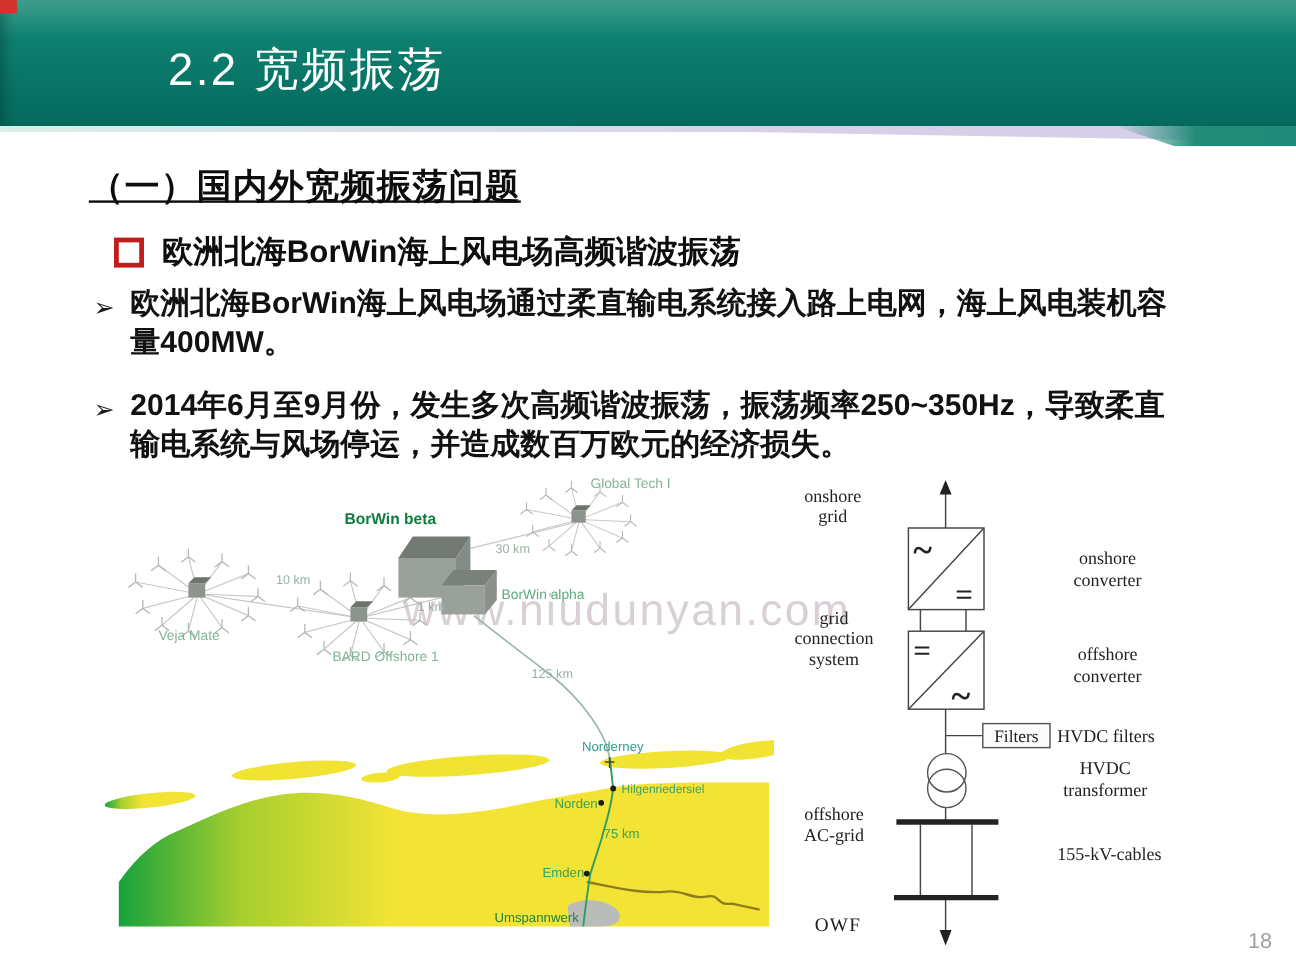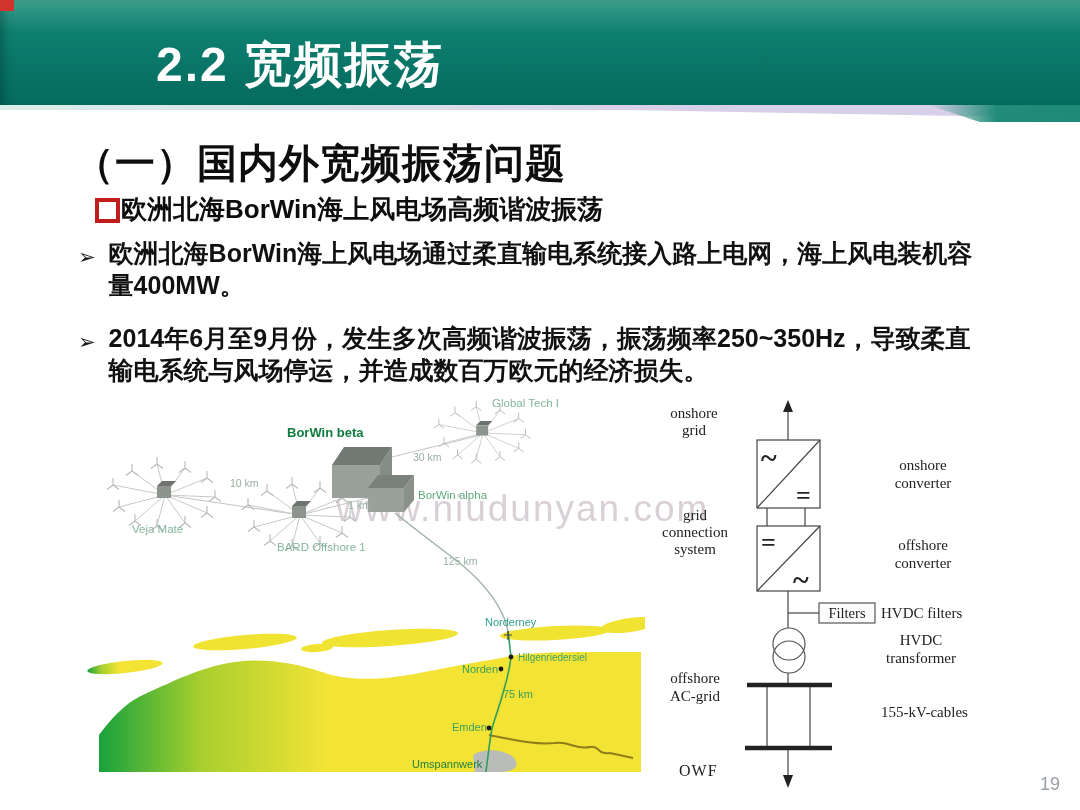--- a/index.html
+++ b/index.html
@@ -4,33 +4,33 @@
 <style>
   html,body{margin:0;padding:0;background:#ffffff;}
   .slide{position:relative;width:1080px;height:810px;background:#ffffff;overflow:hidden;
          font-family:"Liberation Sans",sans-serif;}
   .abs{position:absolute;}
 
   
   .band{left:0;top:0;width:1080px;height:106px;
         background:linear-gradient(180deg,#3f9e8d 0%,#0e8070 30%,#077164 75%,#056a5e 100%);
         box-shadow:inset 10px 0 10px -6px rgba(0,40,35,.35);}
-  .band-title{left:140px;top:33px;color:#ffffff;font-size:48px;font-weight:700;letter-spacing:2px;margin-left:16px;}
+  .band-title{left:140px;top:33px;color:#ffffff;font-size:38px;font-weight:400;letter-spacing:2px;}
   .corner-red{left:0;top:0;width:14px;height:11px;background:#d0342c;}
   .strip1{left:0;top:105px;width:640px;height:5px;
           background:linear-gradient(90deg,#d9efe9 0%,#d8d2e8 100%);}
   .strip2{left:600px;top:105px;width:480px;height:13px;background:#d8d0e9;
           clip-path:polygon(0 0,100% 0,100% 100%,0 35%);}
   .strip3{left:928px;top:105px;width:152px;height:17px;
           background:linear-gradient(90deg,rgba(35,140,121,0) 0%,#238c79 45%,#1f8a78 100%);
           clip-path:polygon(0 0,100% 0,100% 100%,34% 100%);}
 
   
-  .heading{left:74px;top:136px;font-size:40px;font-weight:700;color:#0d0d0d;letter-spacing:1px;}
-  .topic-row{left:57px;top:192px;display:flex;align-items:flex-start;gap:1px;padding-left:38px;}
+  .heading{left:74px;top:136px;font-size:29px;font-weight:700;color:#0d0d0d;letter-spacing:1px;text-decoration:underline;}
+  .topic-row{left:57px;top:192px;display:flex;align-items:flex-start;gap:15px;padding-left:38px;}
   .topic-square{width:17px;height:17px;border:4px solid #c21d1d;margin-top:6px;background:#fff;}
   .topic-text{font-size:26px;font-weight:700;color:#0d0d0d;}
   .bullet{left:78px;width:916px;display:flex;gap:13px;}
   .bullet .marker{font-size:21px;line-height:40px;color:#1a1a1a;flex:0 0 auto;}
   .bullet .text{font-size:25px;line-height:32px;font-weight:600;color:#111;flex:1;}
   .bullet1{top:237px;}
   .bullet2{top:322px;}
 
   
   .wm-logo{left:428px;top:272px;font-size:215px;line-height:1;font-weight:700;
@@ -200,14 +200,14 @@
     <text class="serif" x="192" y="220" font-size="14.5" text-anchor="middle">Filters</text>
     <text class="serif" x="226" y="220" font-size="15">HVDC filters</text>
     <text class="serif" x="266" y="247" font-size="15" text-anchor="middle">HVDC</text>
     <text class="serif" x="266" y="265" font-size="15" text-anchor="middle">transformer</text>
     <text class="serif" x="40" y="285" font-size="15" text-anchor="middle">offshore</text>
     <text class="serif" x="40" y="303" font-size="15" text-anchor="middle">AC-grid</text>
     <text class="serif" x="226" y="319" font-size="15">155-kV-cables</text>
     <text class="serif" x="24" y="378" font-size="16" letter-spacing="1">OWF</text>
   </svg>
 
-  <div class="abs pageno">19</div>
+  <div class="abs pageno">18</div>
 </div>
 
 </body></html>

